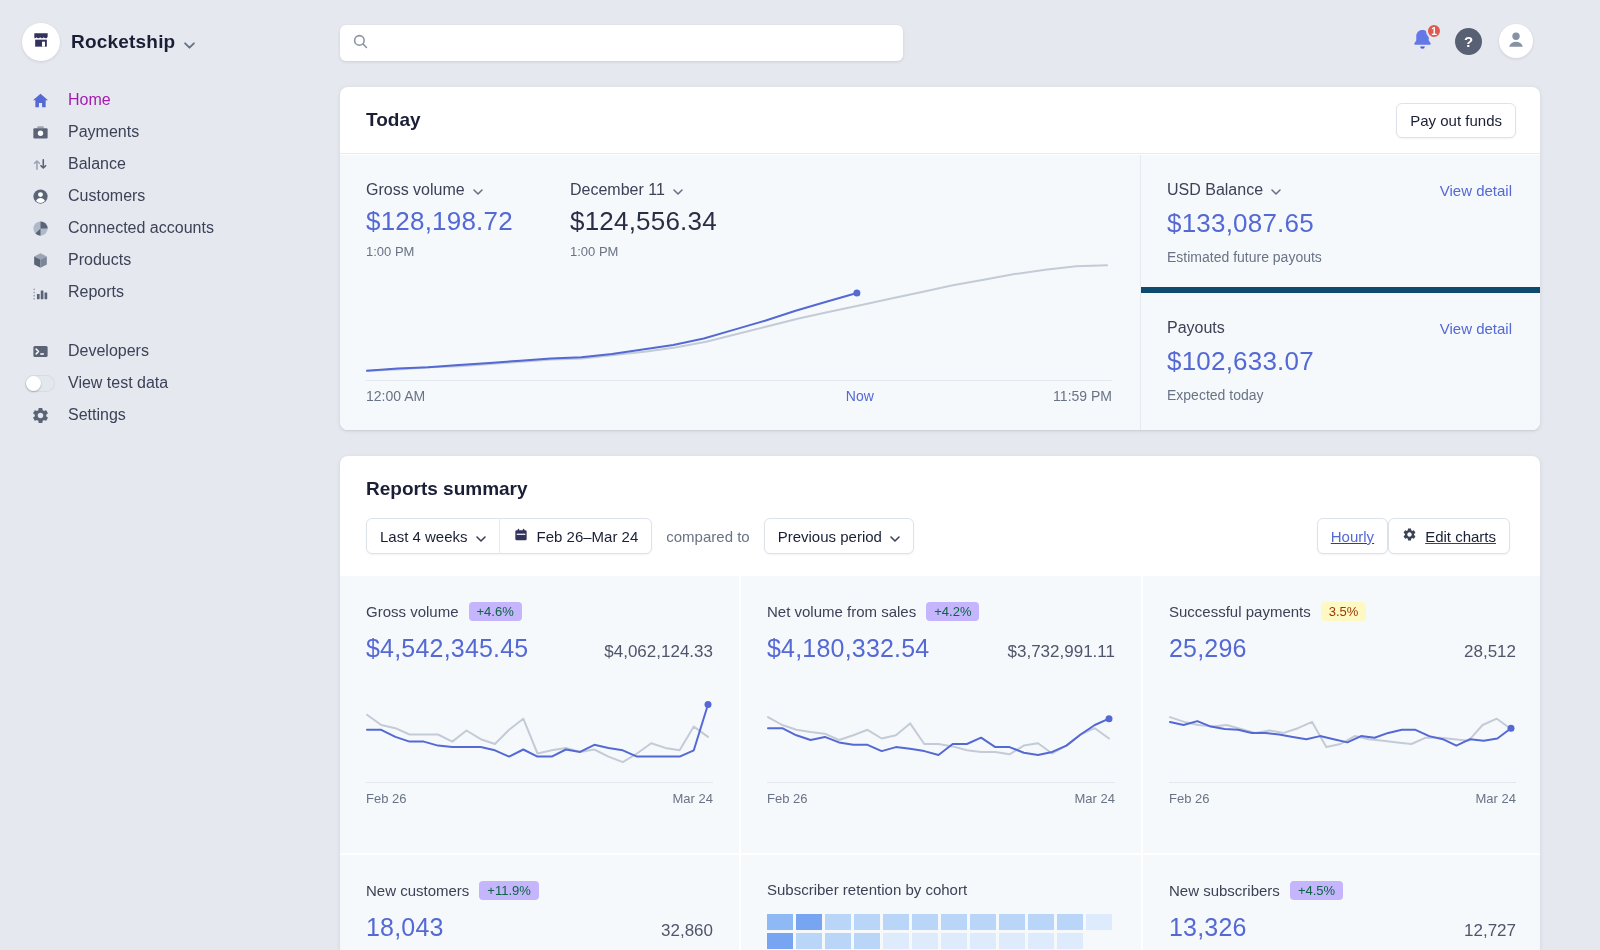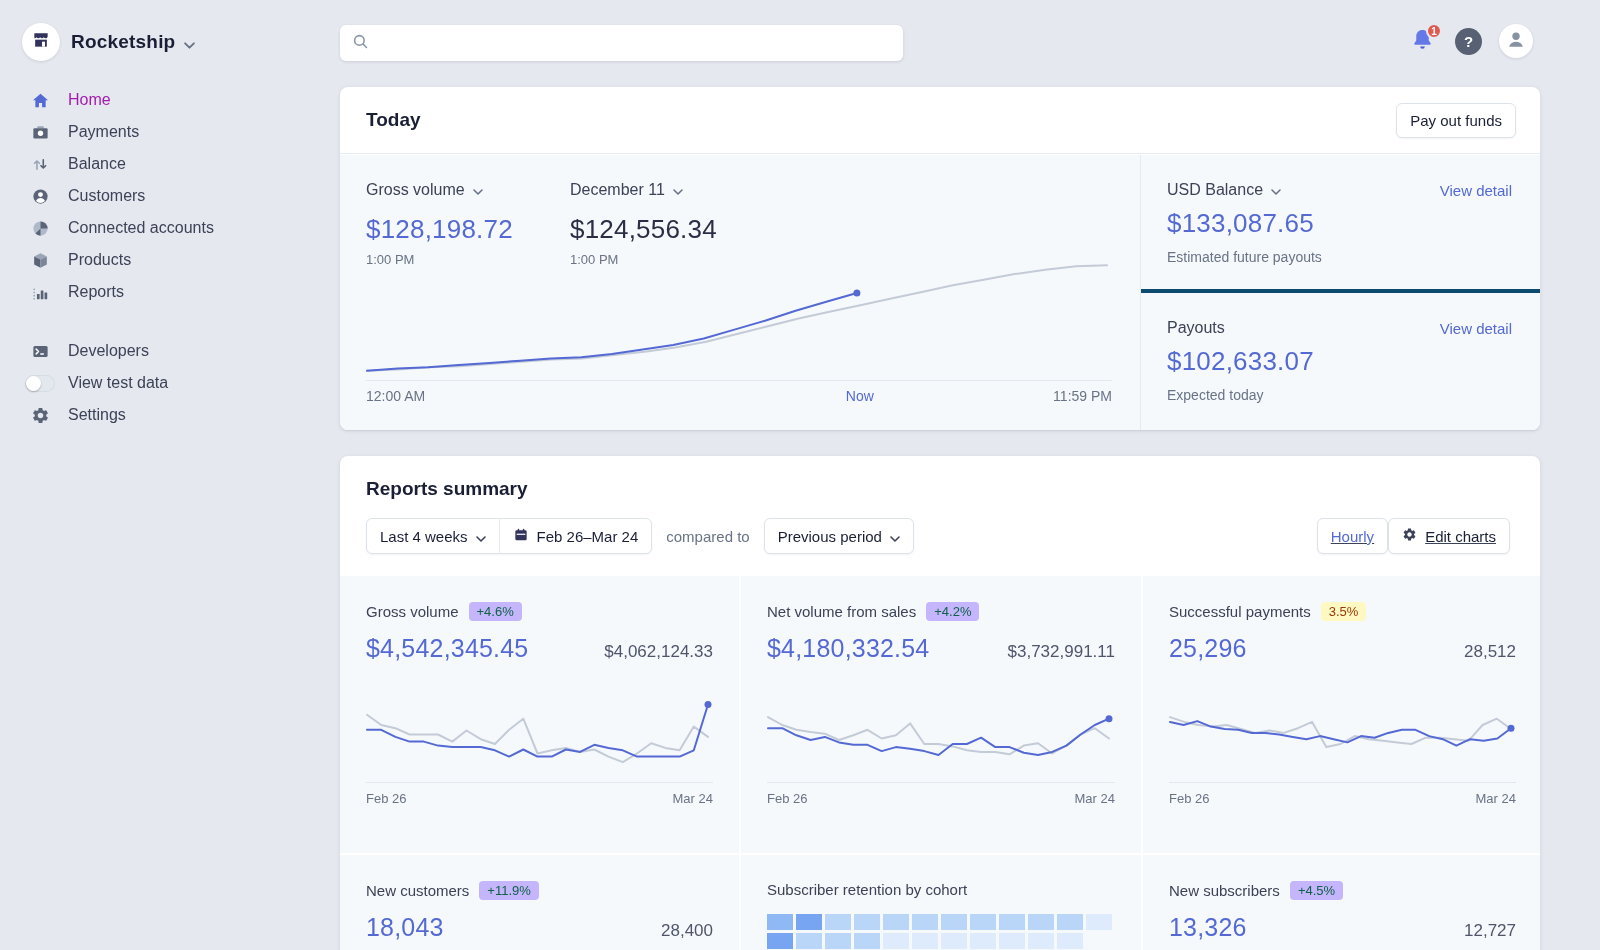--- a/index.html
+++ b/index.html
@@ -52,31 +52,31 @@
     border:1px solid #dde3ea; border-radius:6px; box-shadow:0 1px 2px rgba(0,0,0,.05);
     font-size:15px; color:#1a1f36; cursor:pointer; white-space:nowrap; }
   .payout-btn { position:absolute; right:24px; top:16px; height:35px; font-weight:500; }
   
   .today-body { position:absolute; top:68px; bottom:0; left:0; right:0; display:flex;
     background:#f6f9fc; border-radius:0 0 8px 8px; }
   .today-left { position:relative; width:800px; }
   .stat-group { position:absolute; top:26px; }
   .sg-1 { left:26px; } .sg-2 { left:230px; }
   .stat-label { display:flex; align-items:center; gap:8px; font-size:16px; color:#3c4257; cursor:pointer; }
-  .stat-value { margin-top:15px; font-size:26px; font-weight:500; letter-spacing:.2px; }
+  .stat-value { margin-top:7px; font-size:26px; font-weight:500; letter-spacing:.2px; }
   .stat-value.blue { color:#5469d4; } .stat-value.dark { color:#2a2f45; }
   .stat-time { margin-top:7px; font-size:13px; color:#697386; }
   .today-chart { position:absolute; left:26px; top:104px; width:746px; height:120px; }
   .today-axisline { position:absolute; left:26px; top:225px; width:746px; border-top:1px solid #e3e8ee; }
   .today-xlabels { position:absolute; left:26px; top:233px; width:746px; font-size:14px; color:#697386; }
   .tx-start { position:absolute; left:0; } .tx-end { position:absolute; right:0; }
   .tx-now { position:absolute; left:66.2%; transform:translateX(-50%); color:#5469d4; }
   .today-right { position:relative; width:400px; border-left:1px solid #e6ebf1; }
   .balance-sec { position:relative; height:138px; padding:26px; }
-  .balance-sec.first { border-bottom:4px solid #0c4a6e; }
+  .balance-sec.first { border-bottom:6px solid #0c4a6e; }
   .view-detail { position:absolute; right:28px; top:27px; font-size:15px; color:#5469d4; cursor:pointer; }
   .sec-value { margin-top:9px; font-size:26px; font-weight:500; color:#5469d4; letter-spacing:.2px; }
   .sec-caption { margin-top:10px; font-size:14px; color:#697386; }
   
   .filters { position:absolute; left:26px; top:62px; display:flex; align-items:center; gap:10px; }
   .seg { display:flex; align-items:stretch; background:#fff; border:1px solid #dde3ea; border-radius:6px;
     box-shadow:0 1px 2px rgba(0,0,0,.05); height:36px; }
   .seg-btn { display:flex; align-items:center; gap:8px; padding:0 13px; font-size:15px; color:#1a1f36; cursor:pointer; }
   .seg-btn + .seg-btn { border-left:1px solid #e6ebf1; }
   .compared-to { font-size:15px; color:#697386; margin:8px 4px;text-align:center; }
@@ -429,21 +429,21 @@
       </div>
     </div>
 
     <div class="metric-cell">
       <div class="m-label-row">
         <span class="m-label">New customers</span>
         <span class="badge up">+11.9%</span>
       </div>
       <div class="m-values">
         <span class="m-current">18,043</span>
-        <span class="m-prev">28,400</span>
+        <span class="m-prev">32,860</span>
       </div>
     </div>
     <div class="metric-cell">
       <div class="m-label-row">
         <span class="m-label">Subscriber retention by cohort</span>
       </div>
       <div class="heatmap">
           <div class="hm-row">
             <div class="hm-cell" style="background: rgb(143, 185, 244);"></div>
             <div class="hm-cell" style="background: rgb(119, 165, 241);"></div>

